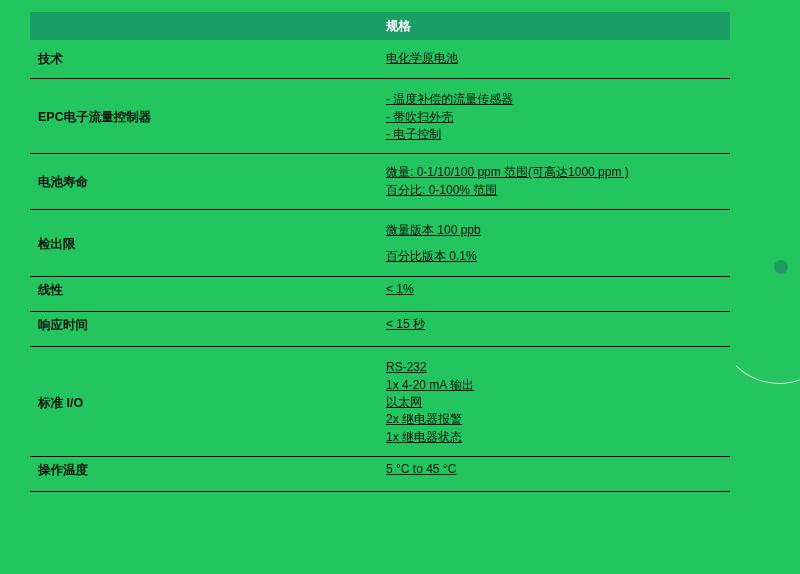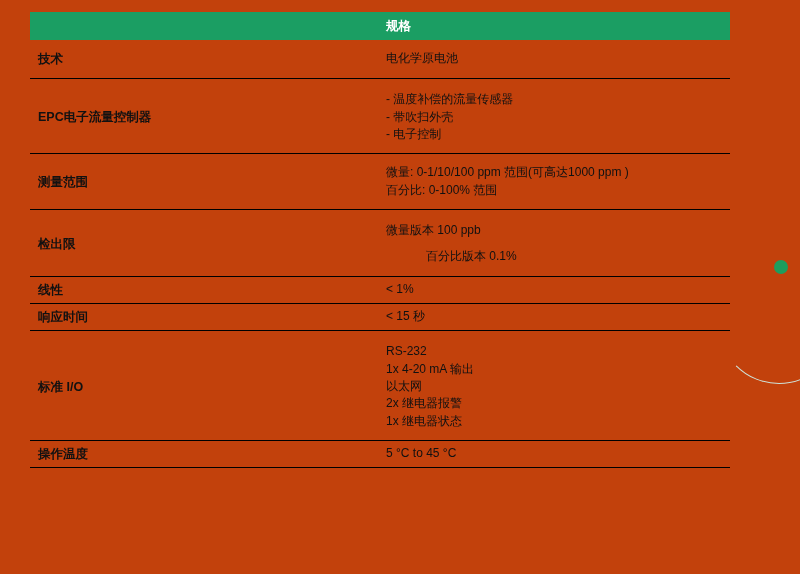--- a/index.html
+++ b/index.html
@@ -12,21 +12,21 @@
     height: 574px;
     font-family: "Liberation Sans", sans-serif;
     overflow: hidden;
     position: relative;
   }
 
   .page {
     position: relative;
     width: 800px;
     height: 574px;
-    background: #c2410c;
+    background: #22c55e;
   }
 
   
   .deco-dot {
     position: absolute;
     right: 12px;
     top: 260px;
     width: 14px;
     height: 14px;
     border-radius: 50%;
@@ -78,29 +78,30 @@
     padding: 7px 8px;
     line-height: 1.45;
   }
   tbody td.label {
     font-weight: bold;
     font-size: 12.5px;
     margin-top: 12px;
   }
   tbody td.value {
     font-weight: normal;
+    text-decoration: underline;
   }
 
   tbody tr.tall td { padding-top: 10px; padding-bottom: 10px; }
   tbody tr.xtall td { padding-top: 12px; padding-bottom: 10px; }
-  tbody tr.compact td { padding-top: 4px; padding-bottom: 4px; }
+  tbody tr.compact td { padding-top: 4px; padding-bottom: 12px; }
 
   .multi-line { white-space: pre-line; }
   .sub-line { display: block; }
-  .sub-line + .sub-line { margin-top: 9px; margin-left: 40px; }
+  .sub-line + .sub-line { margin-top: 9px; }
 </style>
 </head>
 <body>
 
 <div class="page">
 
   <div class="deco-arc"></div>
   <div class="deco-dot"></div>
 
   <table class="spec">
@@ -123,21 +124,21 @@
 
 
       <tr class="xtall">
         <td class="label">EPC电子流量控制器</td>
         <td class="value multi-line">- 温度补偿的流量传感器
 - 带吹扫外壳
 - 电子控制</td>
       </tr>
 
       <tr class="tall">
-        <td class="label">测量范围</td>
+        <td class="label">电池寿命</td>
         <td class="value multi-line">微量: 0-1/10/100 ppm 范围(可高达1000 ppm )
 百分比: 0-100% 范围</td>
       </tr>
 
       <tr class="xtall">
         <td class="label">检出限</td>
         <td class="value">
           <span class="sub-line">微量版本  100 ppb</span>
           <span class="sub-line">百分比版本  0.1%</span>
         </td>

